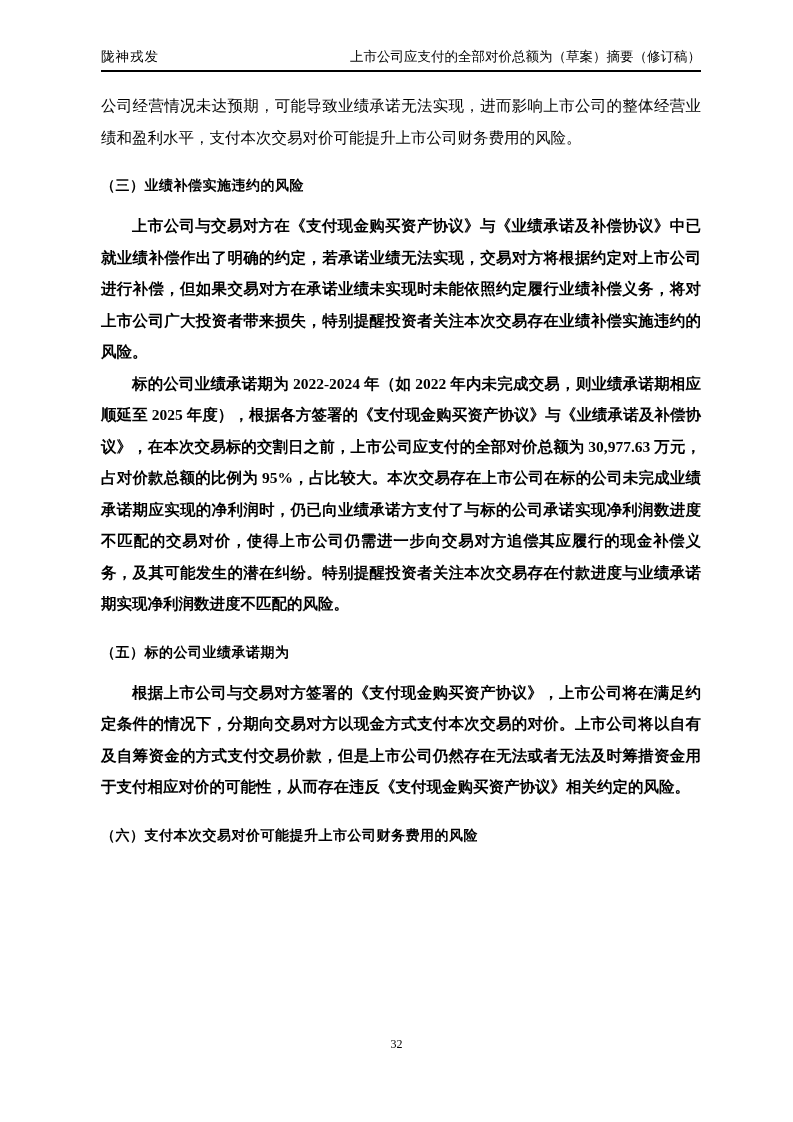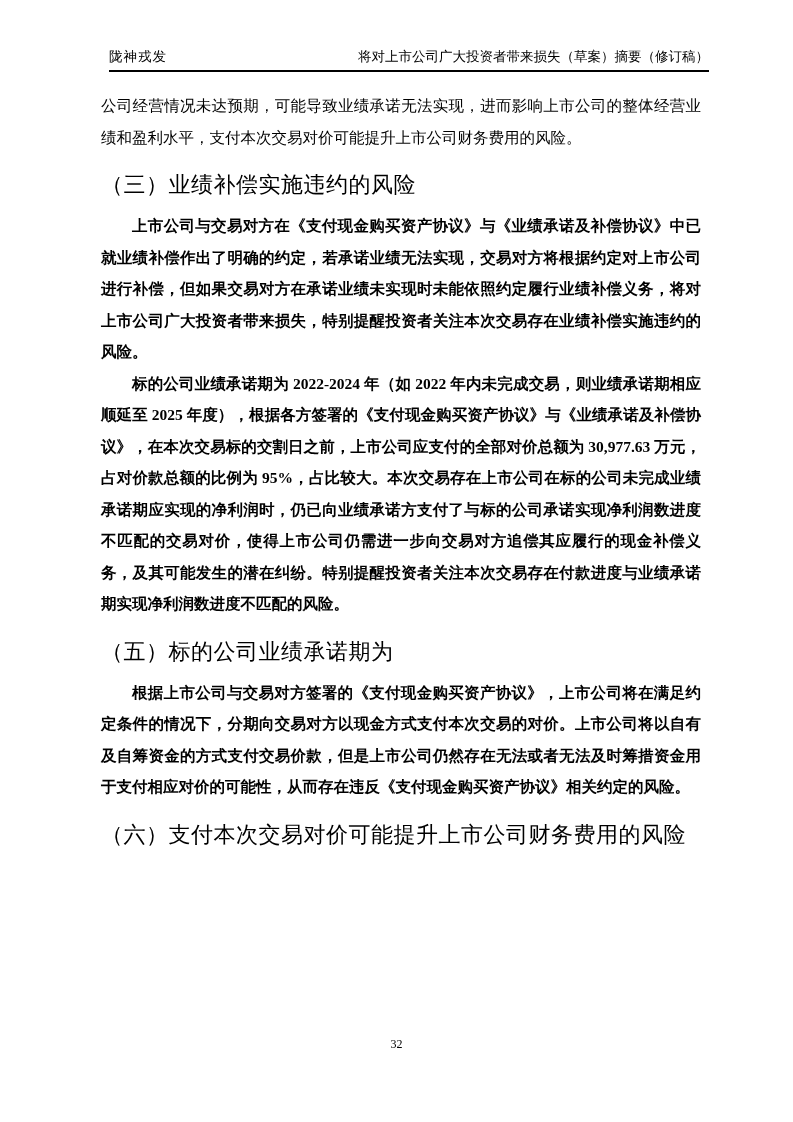--- a/index.html
+++ b/index.html
@@ -24,21 +24,20 @@
     left: 101px;
     width: 600px;
     display: flex;
     justify-content: space-between;
     align-items: flex-end;
     border-bottom: 2px solid #000000;
     padding-bottom: 4px;
     font-size: 13.5px;
     line-height: 18px;
     white-space: nowrap;
-    margin-left: 8px;
   }
   .header-left { letter-spacing: 1px; }
   .header-right { }
   
   .doc-body {
     position: absolute;
     top: 90px;
     left: 101px;
     width: 600px;
     text-align: justify;
@@ -48,22 +47,22 @@
     font-size: 15.5px;
     line-height: 31.5px;
   }
   .doc-body p.body-para.indent {
     text-indent: 2em;
     font-weight: bold;
   }
   .doc-body h2.section-heading {
     margin: 19px 0 12px 0;
     font-family: "Liberation Sans", "DejaVu Sans", sans-serif;
-    font-weight: normal;
-    font-size: 22px;
+    font-weight: bold;
+    font-size: 14px;
     line-height: 26px;
     text-align: left;
     letter-spacing: 0.5px;
   }
   
   .page-footer {
     position: absolute;
     top: 1036px;
     left: 0;
     width: 793px;
@@ -72,21 +71,21 @@
     line-height: 16px;
   }
 </style>
 </head>
 <body>
 
 <div class="page">
 
   <div class="page-header">
     <span class="header-left">陇神戎发</span>
-    <span class="header-right">将对上市公司广大投资者带来损失（草案）摘要（修订稿）</span>
+    <span class="header-right">上市公司应支付的全部对价总额为（草案）摘要（修订稿）</span>
   </div>
 
   <div class="doc-body">
 
     <p class="body-para">公司经营情况未达预期，可能导致业绩承诺无法实现，进而影响上市公司的整体经营业绩和盈利水平，支付本次交易对价可能提升上市公司财务费用的风险。</p>
 
     <h2 class="section-heading">（三）业绩补偿实施违约的风险</h2>
 
     <p class="body-para indent">上市公司与交易对方在《支付现金购买资产协议》与《业绩承诺及补偿协议》中已就业绩补偿作出了明确的约定，若承诺业绩无法实现，交易对方将根据约定对上市公司进行补偿，但如果交易对方在承诺业绩未实现时未能依照约定履行业绩补偿义务，将对上市公司广大投资者带来损失，特别提醒投资者关注本次交易存在业绩补偿实施违约的风险。</p>
 

